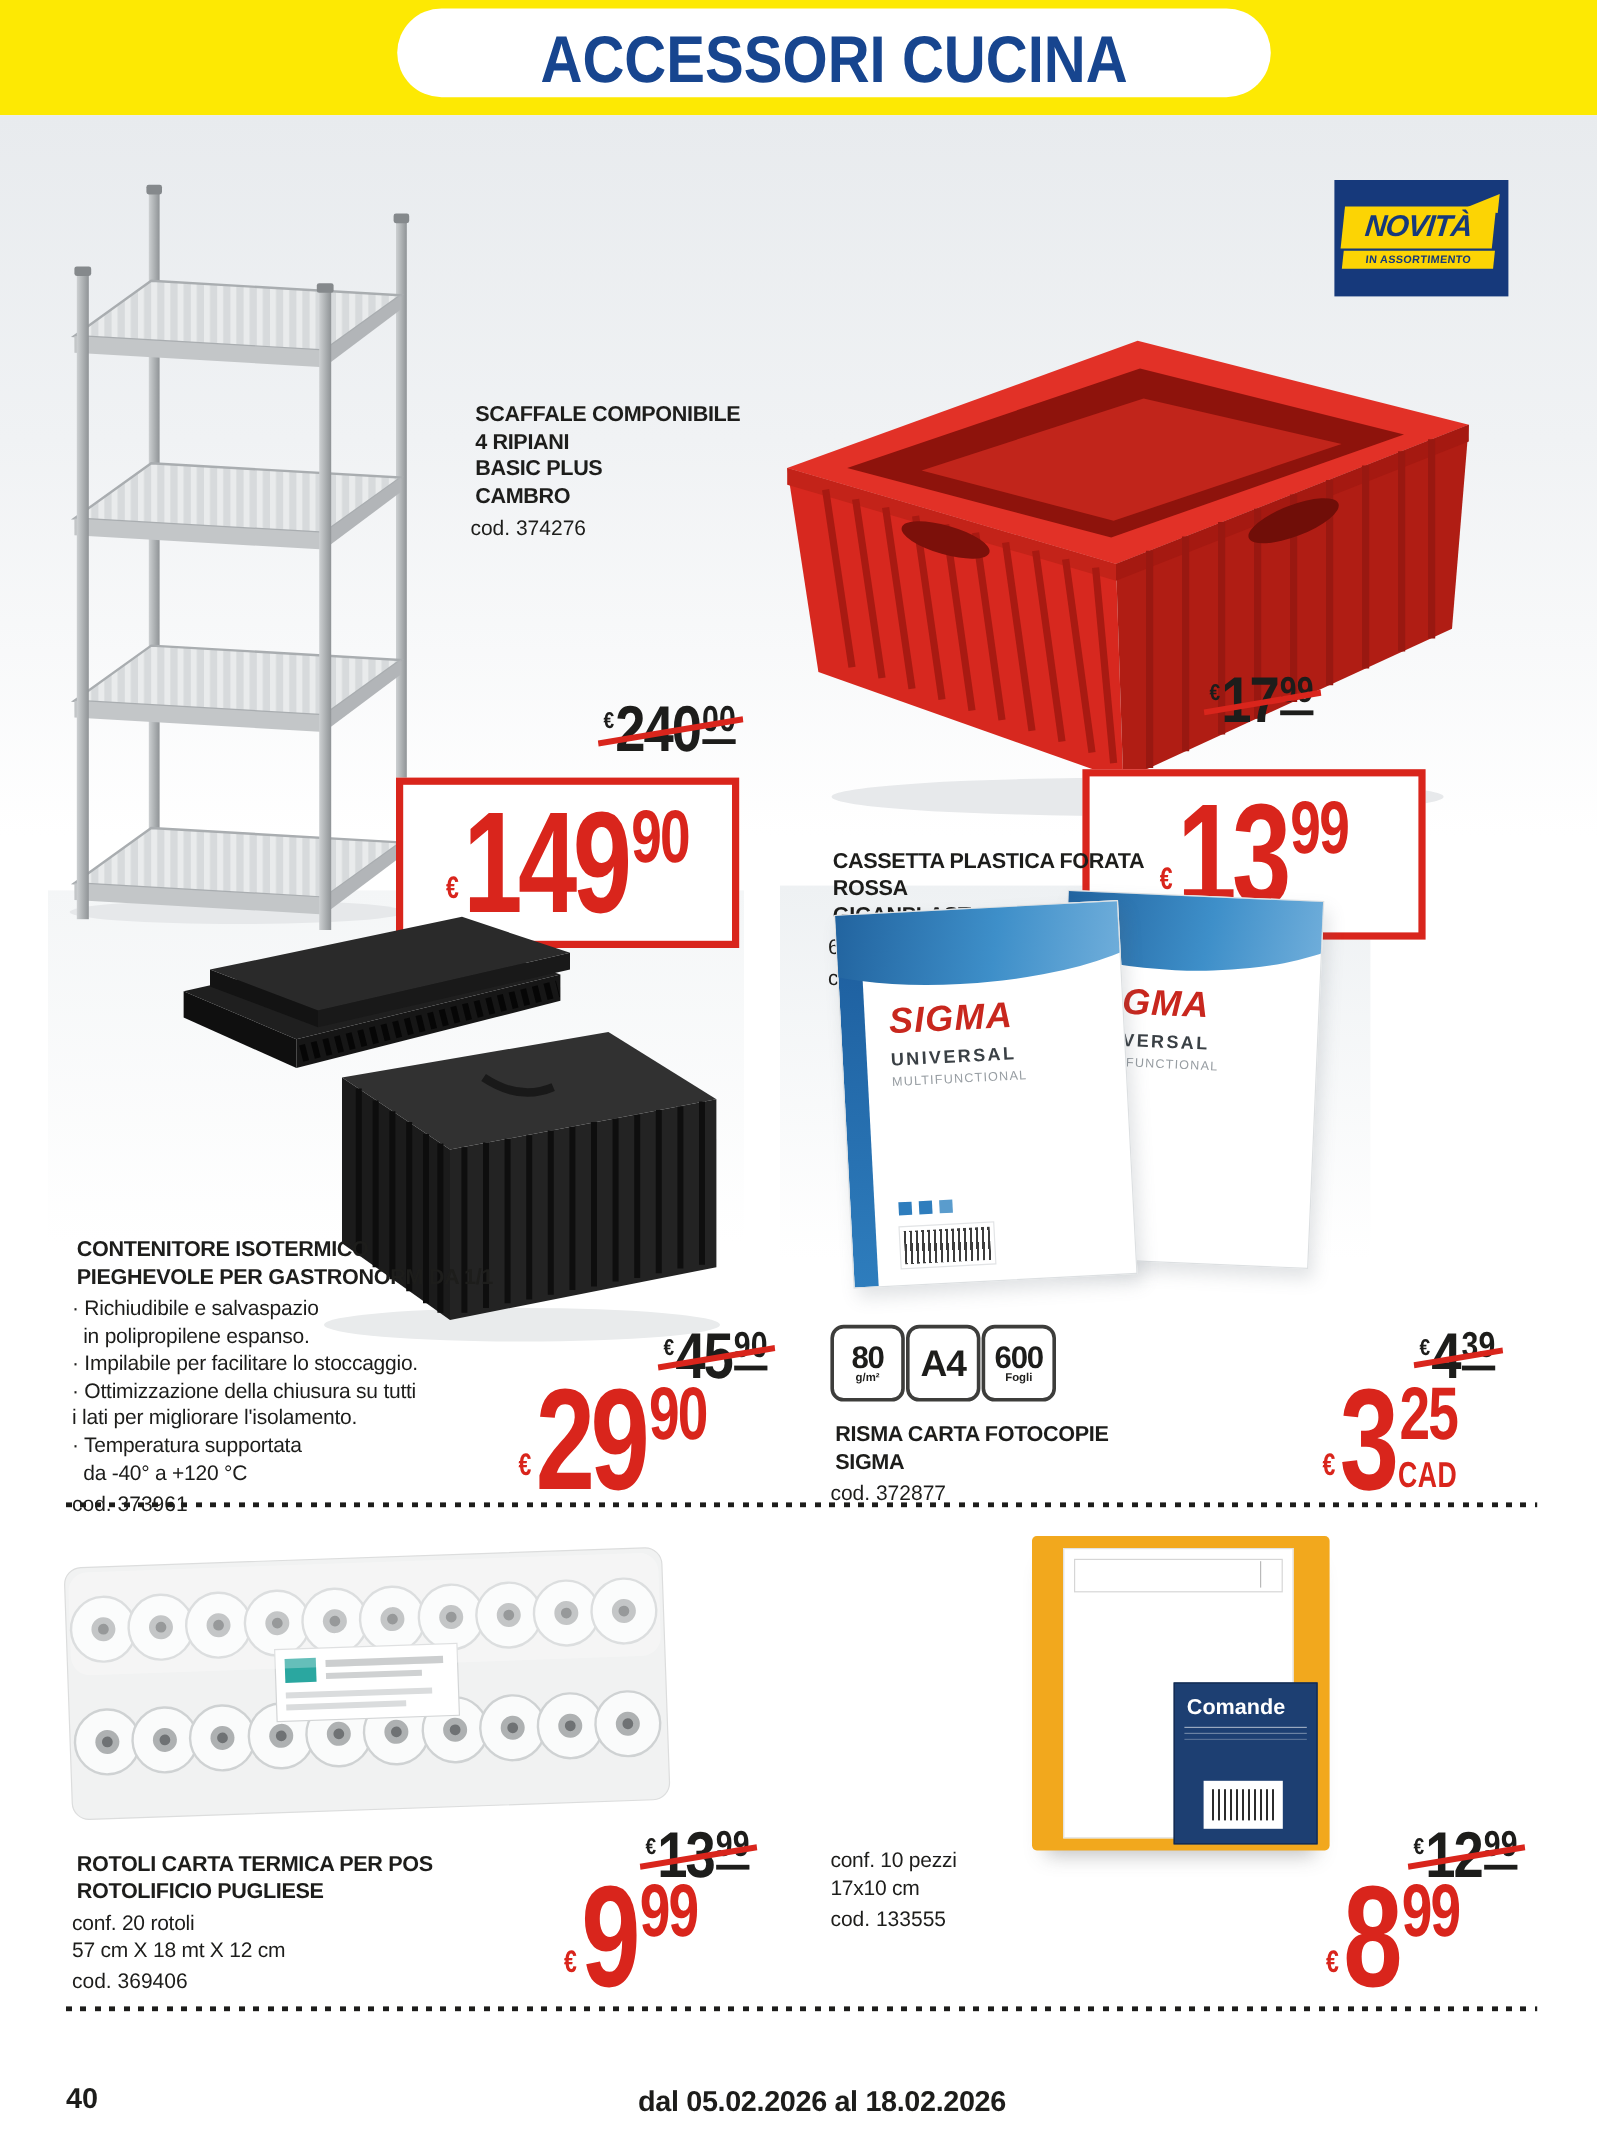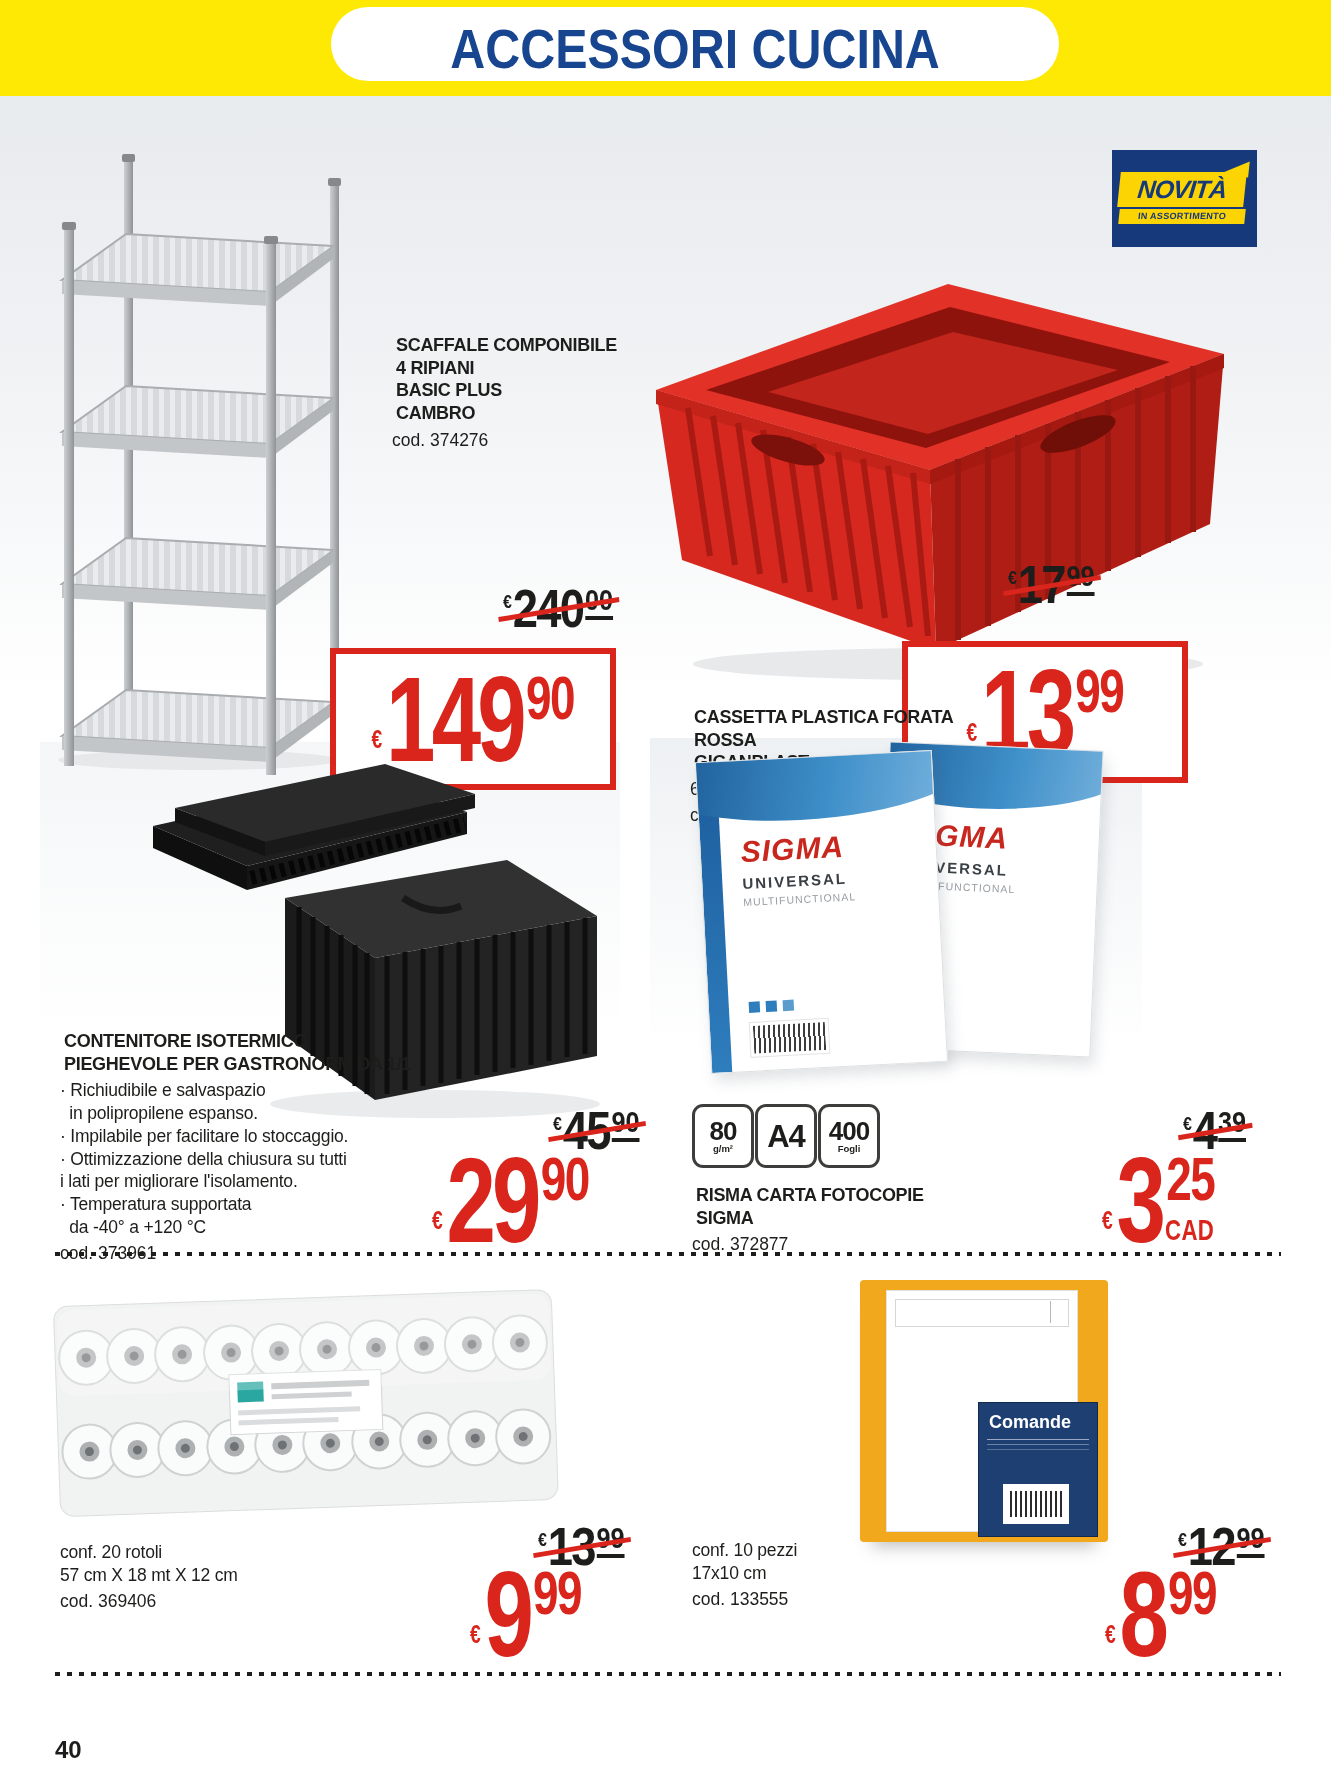--- a/index.html
+++ b/index.html
@@ -378,21 +378,21 @@
     <div class="specs">
       <div class="spec">
         <span class="spec-big">80</span>
         <span class="spec-small">g/m²</span>
       </div>
       <div class="spec spec-a4">
         <span class="spec-big">A4</span>
 
       </div>
       <div class="spec">
-        <span class="spec-big">400</span>
+        <span class="spec-big">600</span>
         <span class="spec-small">Fogli</span>
       </div>
     </div>
 
     <div class="ptext t4">
       <h3 class="pname">RISMA CARTA FOTOCOPIE
 SIGMA</h3>
 
       <p class="pcode">cod. 372877</p>
     </div>
@@ -494,20 +494,22 @@
         <rect x="186" y="94" width="26" height="20" fill="#2aa7a0"></rect>
         <rect x="220" y="96" width="98" height="6" fill="#b9bcbd"></rect>
         <rect x="220" y="107" width="80" height="5" fill="#cfd1d2"></rect>
         <rect x="186" y="122" width="122" height="5" fill="#dadcdd"></rect>
         <rect x="186" y="132" width="100" height="5" fill="#dadcdd"></rect>
         <rect x="8" y="16" width="492" height="86" rx="16" fill="#ffffff" opacity="0.28"></rect>
       </g>
     </svg>
 
     <div class="ptext t5">
+      <h3 class="pname">ROTOLI CARTA TERMICA PER POS
+ROTOLIFICIO PUGLIESE</h3>
       <p class="pdetails">conf. 20 rotoli
 57 cm X 18 mt X 12 cm</p>
       <p class="pcode">cod. 369406</p>
     </div>
 
     <div class="oldprice op5">
       <span class="ocur">€</span>
       <span class="oint">13</span>
       <span class="ocents">99</span>
       <i class="strike"></i>
@@ -553,14 +555,15 @@
         <span class="centcol">
             <span class="cents">99</span>
           </span>
       </div>
     </div>
   </section>
 
   <div class="dotline sep2"></div>
 
   <div class="foot-num">40</div>
+  <div class="foot-validity">dal 05.02.2026 al 18.02.2026</div>
 
 </div>
 
 </body></html>

